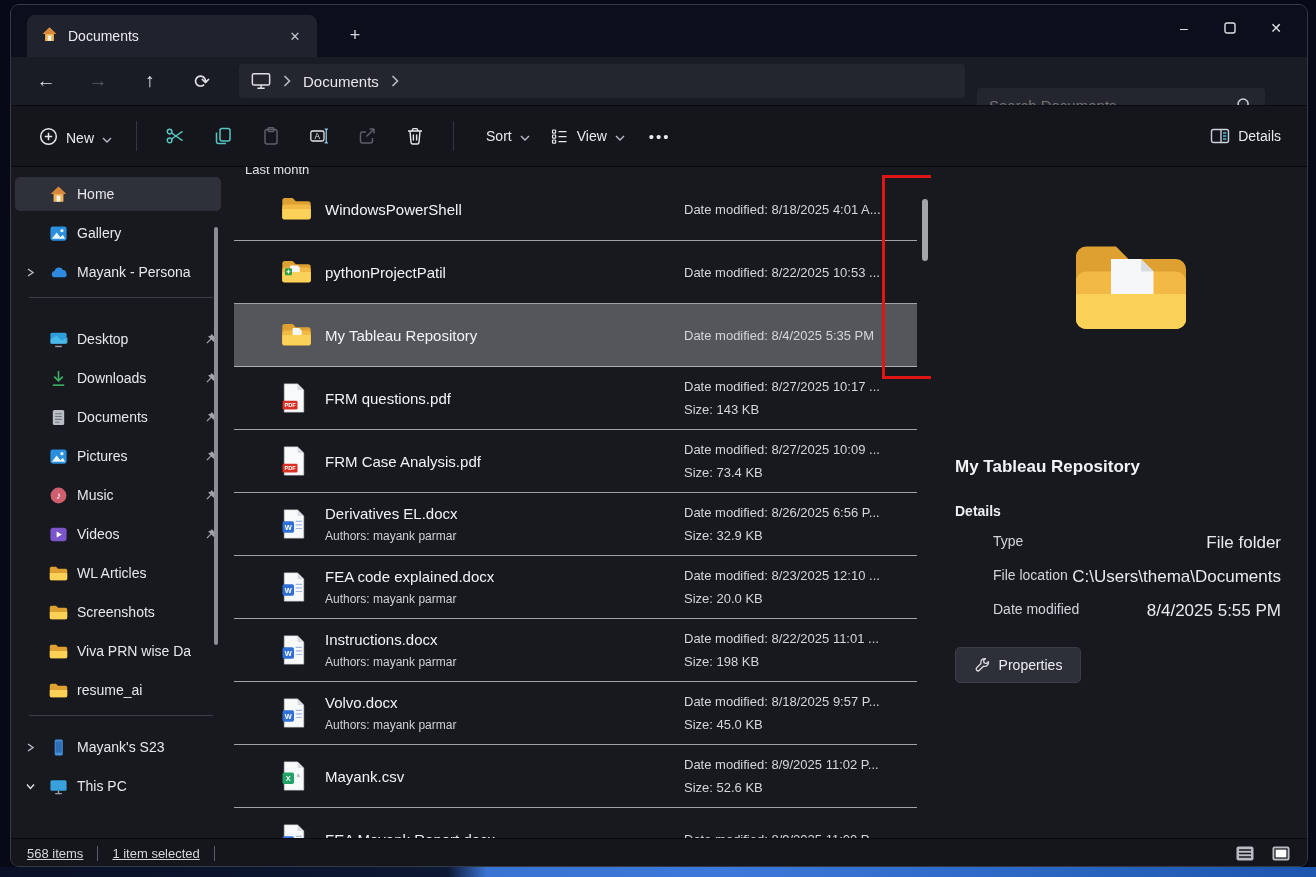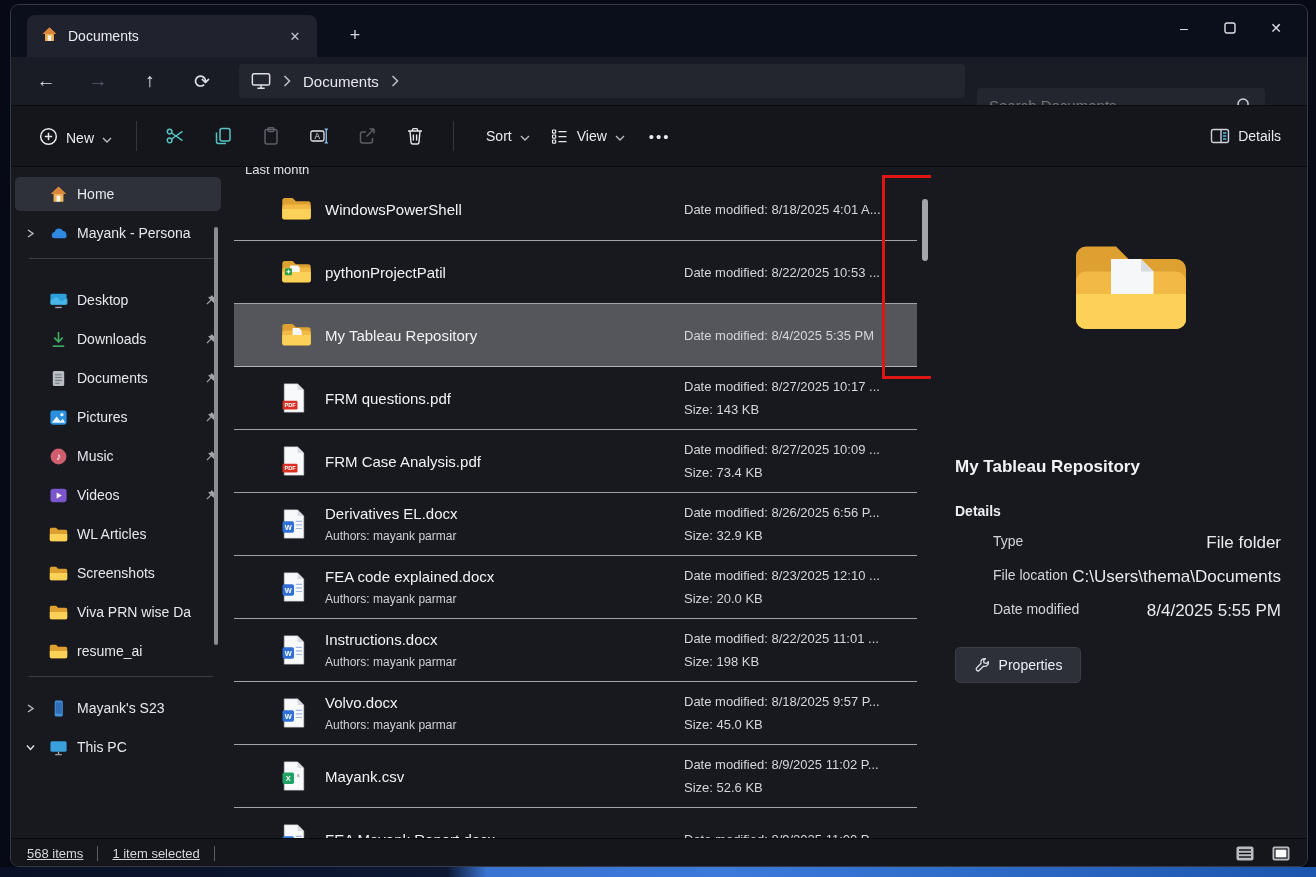--- a/index.html
+++ b/index.html
@@ -265,20 +265,31 @@
         <span class="sic">
             <svg viewBox="0 0 20 20">
               <path d="M10 2 2.5 9.2 h2.3 V17.5 h10.4 V9.2 h2.3 Z" fill="#efb257"></path>
               <path d="M10 1.6 1.8 9.4 h16.4 Z" fill="#d9873a"></path>
               <rect x="8" y="11.2" width="4" height="6.3" fill="#f7f2e8"></rect>
             </svg>
           </span>
         <span class="slabel">Home</span>
       </div>
       <div class="sitem">
+        <span class="schev"></span>
+        <span class="sic">
+            <svg viewBox="0 0 20 20">
+              <rect x="1.5" y="2.5" width="17" height="15" rx="2.5" fill="#2b8fe0"></rect>
+              <circle cx="13.6" cy="7" r="1.7" fill="#eaf4fd"></circle>
+              <path d="M3 15.5 8 9 l4 5 2.5-2.6 2.5 4.1 Z" fill="#eaf4fd"></path>
+            </svg>
+          </span>
+        <span class="slabel">Gallery</span>
+      </div>
+      <div class="sitem">
         <span class="schev">
             <svg viewBox="0 0 9 9">
               <path d="M2 1 l5 3.5 -5 3.5" fill="none" stroke="#b9bcc2" stroke-width="1.4"></path>
             </svg>
           </span>
         <span class="sic">
             <svg viewBox="0 0 22 16">
               <path d="M6 13.5 a3.6 3.6 0 0 1 .5-7.1 5.2 5.2 0 0 1 9.7-1.4 4.2 4.2 0 0 1 3.9 4.2 A3.3 3.3 0 0 1 18.5 13.5 Z" fill="#2e8ae0"></path>
             </svg>
           </span>

